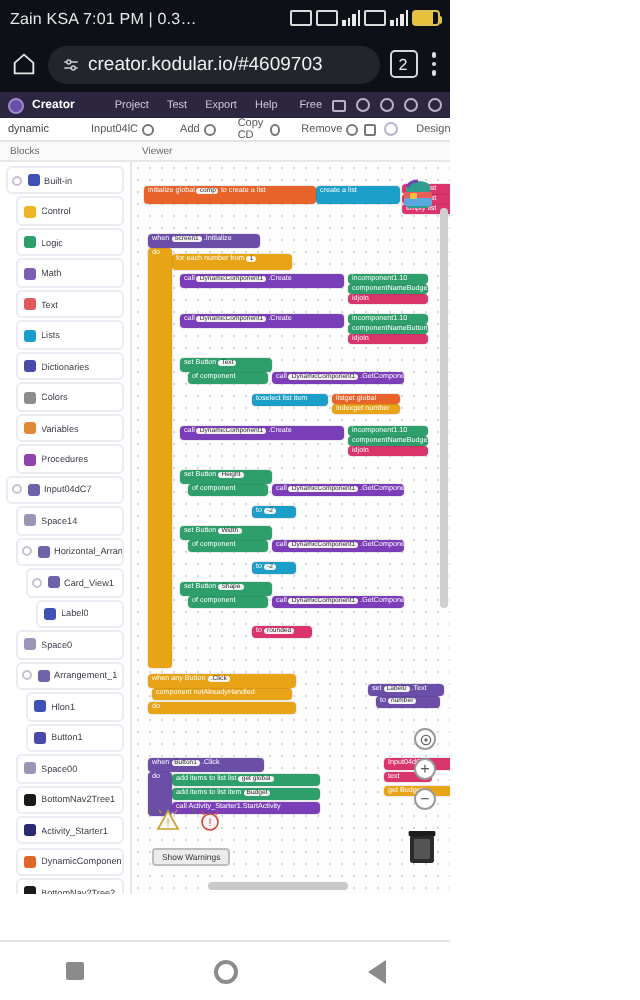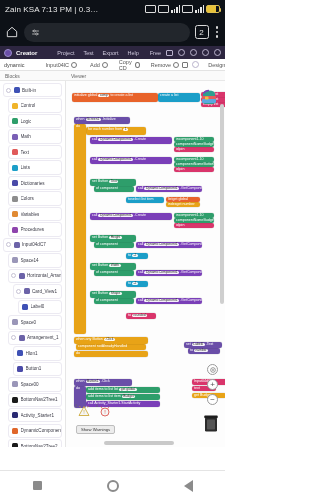--- a/index.html
+++ b/index.html
@@ -190,21 +190,21 @@
     border-bottom: 6px solid transparent; border-right: 9px solid #8b8b8b;
   }
 </style>
 </head>
 <body>
 
 <div id="app">
 
   <div class="statusbar">
     <div class="sb-left">
-      <span>Zain KSA  7:13 PM | 0.3…</span>
+      <span>Zain KSA  7:01 PM | 0.3…</span>
     </div>
     <div class="sb-right">
       <span class="sb-ico w"></span>
       <span class="sb-ico w"></span>
       <span class="bars">
           <i></i>
           <i></i>
           <i></i>
           <i></i>
         </span>
@@ -223,20 +223,21 @@
     <svg class="home-ico" viewBox="0 0 24 24">
       <path d="M4 11 L12 4 L20 11 L20 20 L4 20 Z" fill="none" stroke="#e6e6e6" stroke-width="1.6"></path>
     </svg>
     <div class="urlpill">
       <svg width="9" height="9" viewBox="0 0 24 24">
         <line x1="3" y1="8" x2="21" y2="8" stroke="#cfcfcf" stroke-width="2"></line>
         <line x1="3" y1="16" x2="21" y2="16" stroke="#cfcfcf" stroke-width="2"></line>
         <circle cx="9" cy="8" r="2.6" fill="#22262c" stroke="#cfcfcf" stroke-width="2"></circle>
         <circle cx="15" cy="16" r="2.6" fill="#22262c" stroke="#cfcfcf" stroke-width="2"></circle>
       </svg>
+      <span class="url-text">creator.kodular.io/#4609703</span>
     </div>
     <div class="tabcount">
       <span>2</span>
     </div>
     <div class="kebab">
         <i></i>
         <i></i>
         <i></i>
       </div>
   </div>

